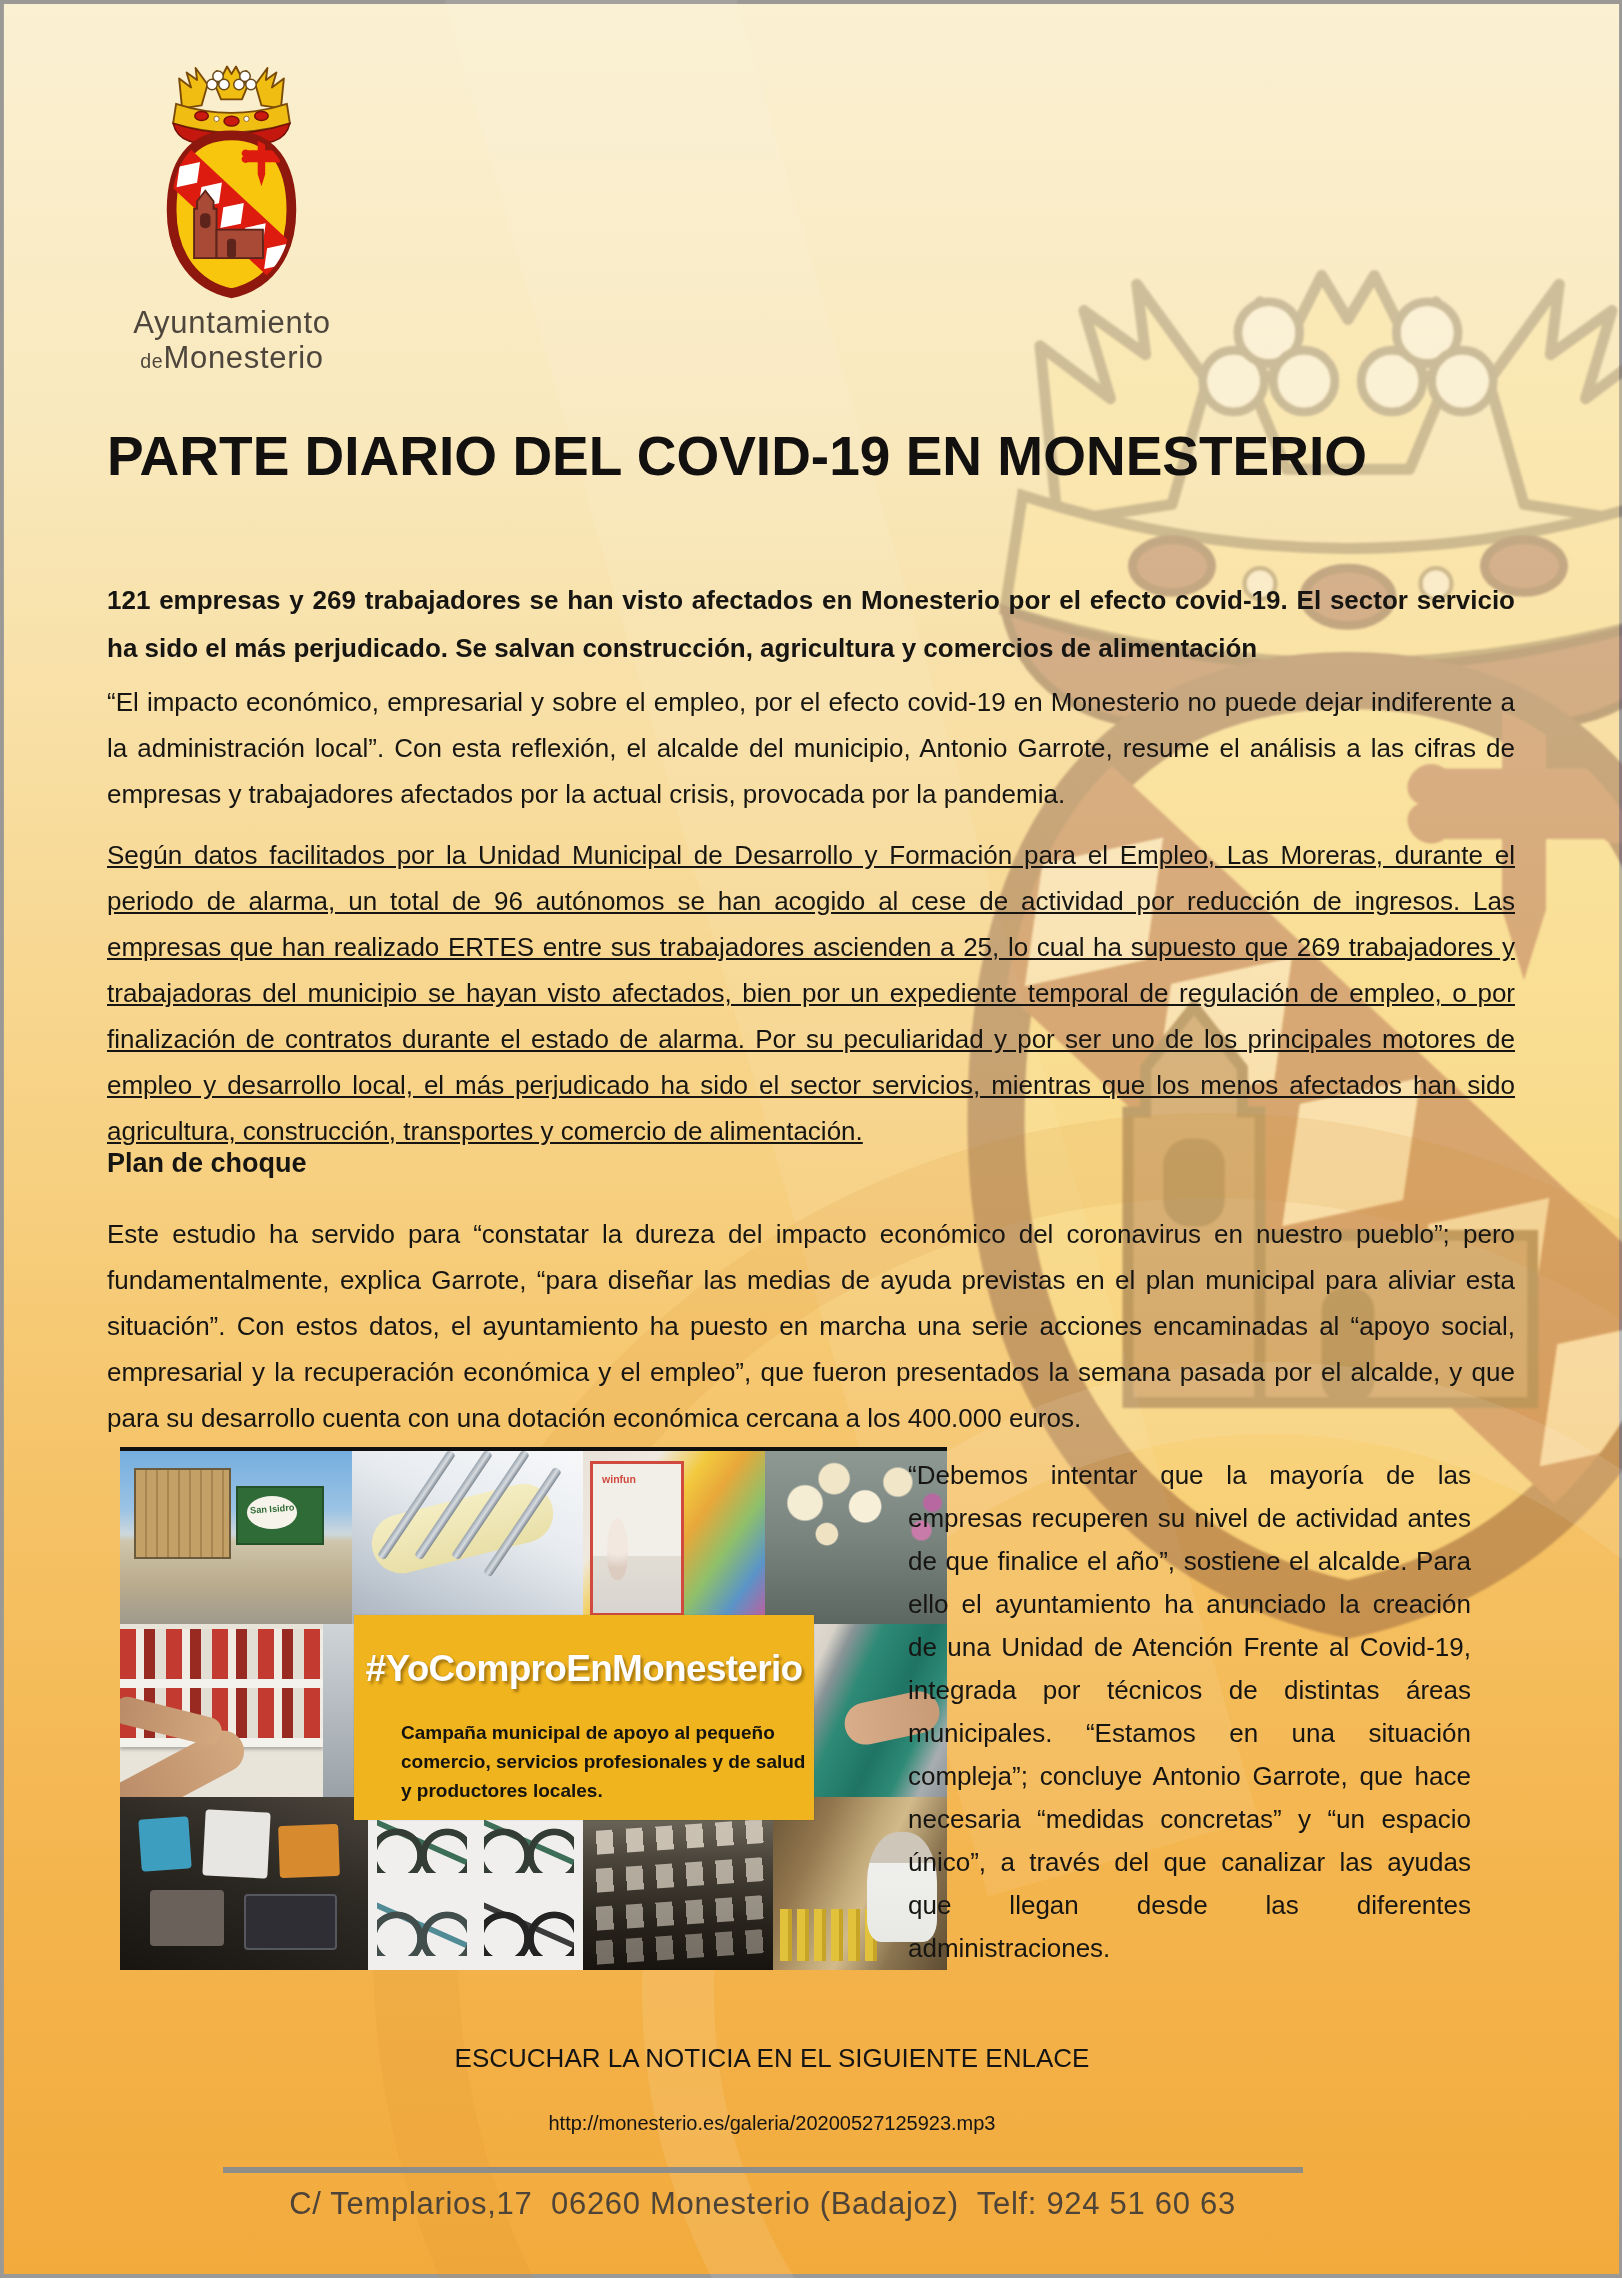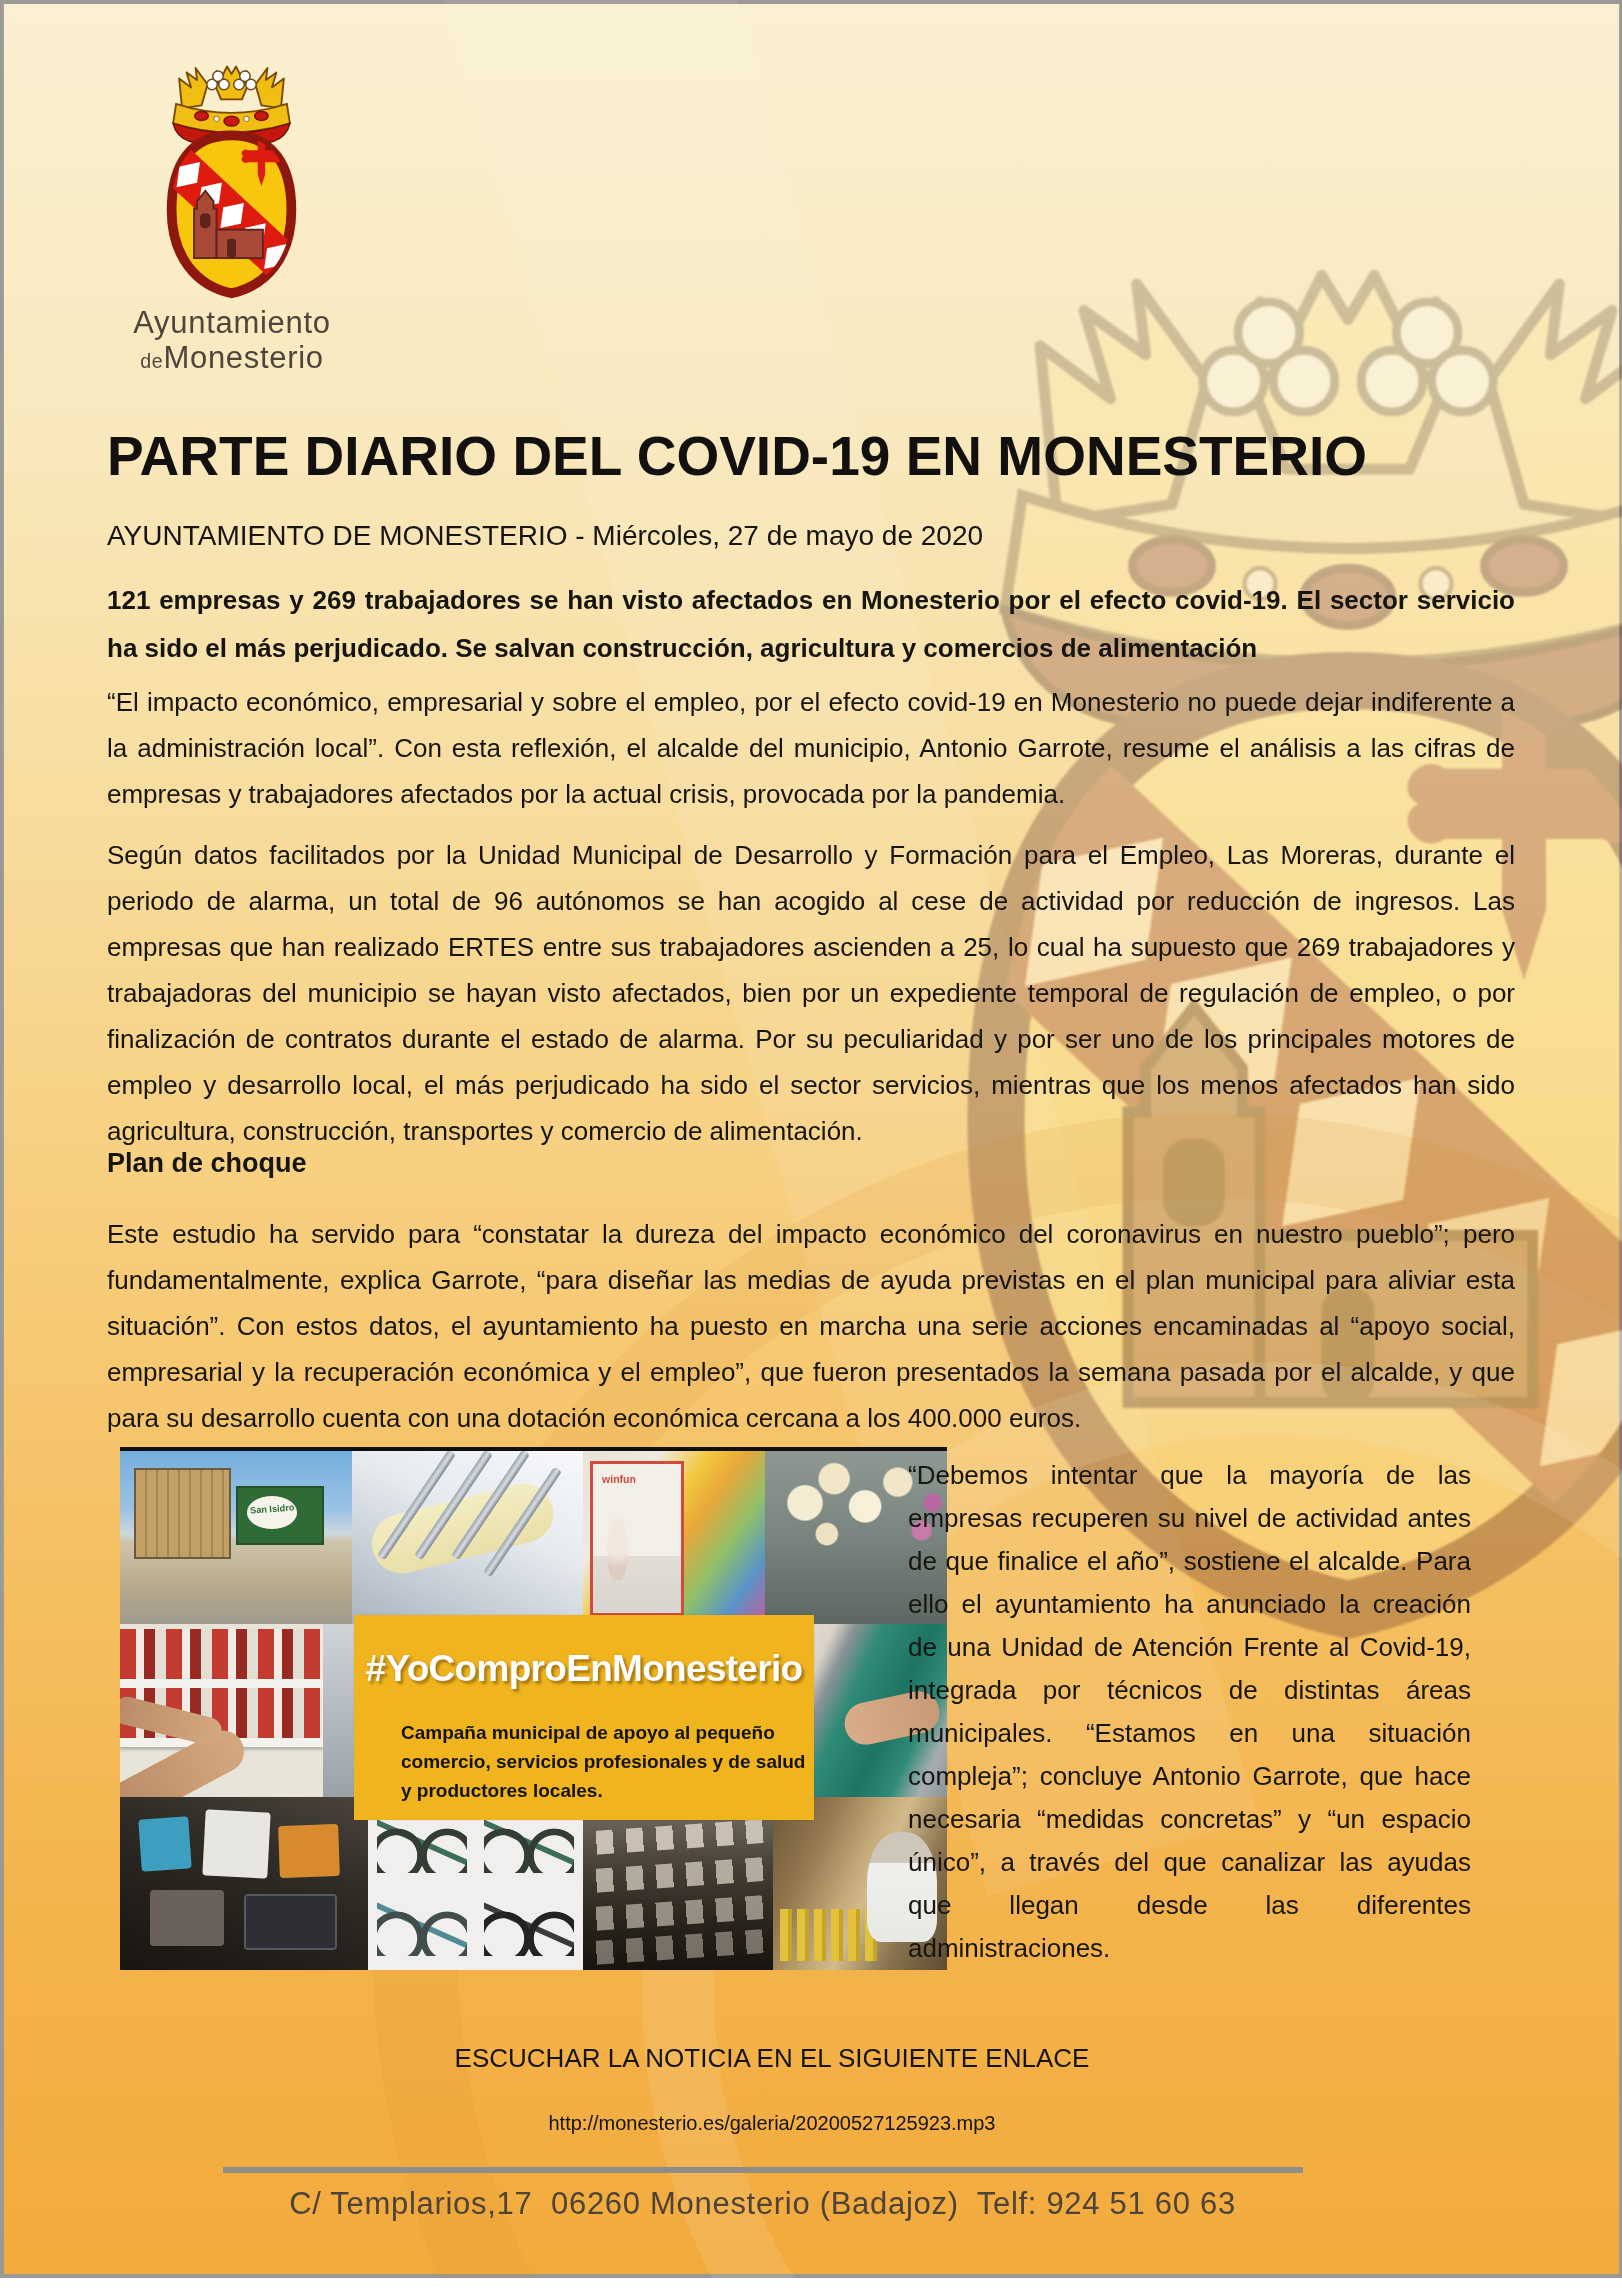--- a/index.html
+++ b/index.html
@@ -25,21 +25,21 @@
   .cap1{font-size:31px;letter-spacing:0.7px;}
   .cap2{font-size:31px;letter-spacing:0.7px;}
   .cap-de{font-size:19.6px;}
 
   
   .title{left:107px;top:424px;width:1459px;font-size:55px;font-weight:700;color:#121110;letter-spacing:0;}
   .dateline{left:107px;top:520px;width:1459px;font-size:28px;color:#161512;}
   .bodytxt{left:107px;width:1408px;font-size:26px;line-height:46px;color:#161512;text-align:justify;}
   .lead{top:576px;font-weight:700;line-height:48px;}
   .p1{top:679px;}
-  .p2{top:832px;}
+  .p2{top:832px;text-decoration:underline;}
   .h2{left:107px;top:1148px;font-size:27px;font-weight:700;color:#161512;}
   .p3{top:1211px;}
   .quote{left:908px;top:1454px;width:563px;font-size:26px;line-height:43px;color:#161512;text-align:justify;}
 
   
   .collage{left:120px;top:1447px;width:827px;height:519px;border-top:4.6px solid #101010;background:#222;}
   .crow{display:flex;width:100%;height:33.333%;}
   .tile{position:relative;overflow:hidden;height:100%;}
   .w28{width:28%;}.w22{width:22%;}.w23{width:23%;}
   .w245{width:24.5%;}.w555{width:55.5%;}.w20{width:20%;}
@@ -201,21 +201,20 @@
 
   <svg class="abs crest-logo" viewBox="0 0 220 330">
       <use href="#crest-g"></use>
     </svg>
   <div class="abs logo-caption">
     <div class="cap1">Ayuntamiento</div>
     <div class="cap2"><span class="cap-de">de</span><span>Monesterio</span></div>
   </div>
 
   <div class="abs title">PARTE DIARIO DEL COVID-19 EN MONESTERIO</div>
-  <div class="abs dateline">AYUNTAMIENTO DE MONESTERIO - Miércoles, 27 de mayo de 2020</div>
 
   <div class="abs bodytxt lead">121 empresas y 269 trabajadores se han visto afectados en Monesterio por el efecto covid-19. El sector servicio ha sido el más perjudicado. Se salvan construcción, agricultura y comercios de alimentación</div>
   <div class="abs bodytxt p1">“El impacto económico, empresarial y sobre el empleo, por el efecto covid-19 en Monesterio no puede dejar indife­rente a la administración local”. Con esta reflexión, el alcalde del municipio, Antonio Garrote, resume el análisis a las cifras de empresas y trabajadores afectados por la actual crisis, provocada por la pandemia.</div>
   <div class="abs bodytxt p2">Según datos facilitados por la Unidad Municipal de Desarrollo y Formación para el Empleo, Las Moreras, durante el periodo de alarma, un total de 96 autónomos se han acogido al cese de actividad por reducción de ingresos. Las empresas que han realizado ERTES entre sus trabajadores ascienden a 25, lo cual ha supuesto que 269 trabajadores y trabajadoras del municipio se hayan visto afectados, bien por un expediente temporal de regulación de empleo, o por finalización de contratos durante el estado de alarma. Por su peculiaridad y por ser uno de los principales mo­tores de empleo y desarrollo local, el más perjudicado ha sido el sector servicios, mientras que los menos afectados han sido agricultura, construcción, transportes y comercio de alimentación.</div>
   <div class="abs h2">Plan de choque</div>
   <div class="abs bodytxt p3">Este estudio ha servido para “constatar la dureza del impacto económico del coronavirus en nuestro pueblo”; pero fundamentalmente, explica Garrote, “para diseñar las medias de ayuda previstas en el plan municipal para aliviar esta situación”. Con estos datos, el ayuntamiento ha puesto en marcha una serie acciones encaminadas al “apoyo social, empresarial y la recuperación económica y el empleo”, que fueron presentados la semana pasada por el al­calde, y que para su desarrollo cuenta con una dotación económica cercana a los 400.000 euros.</div>
 
   <div class="abs collage">
     <div class="crow">
       <div class="tile w28 ph-silo">

